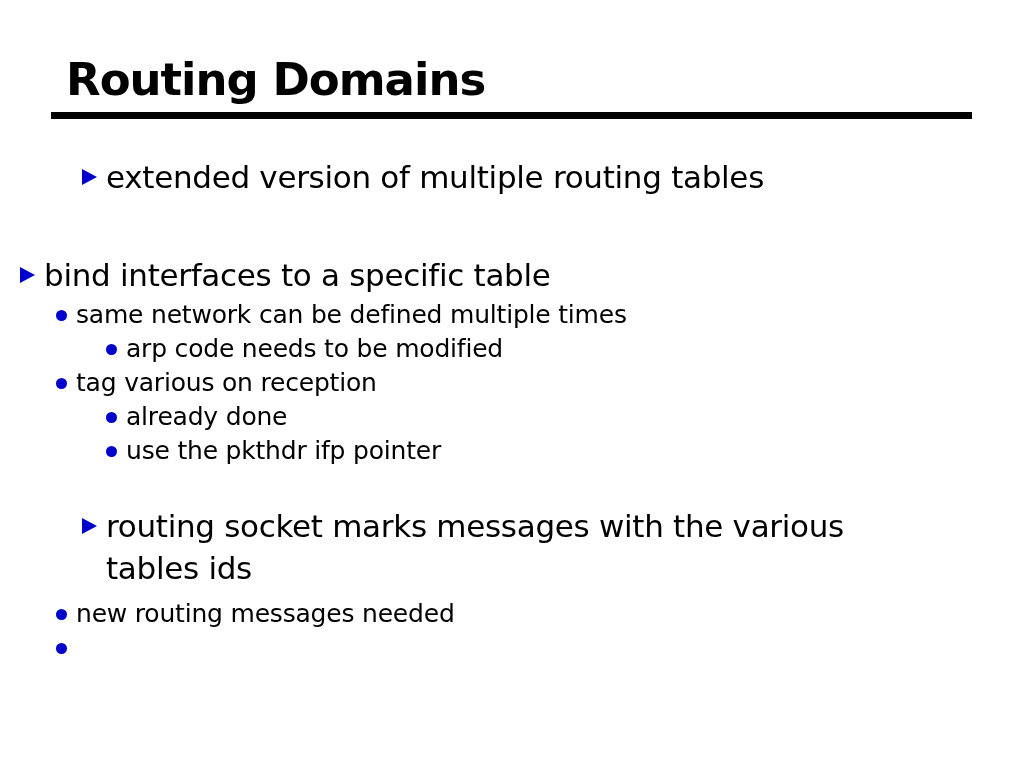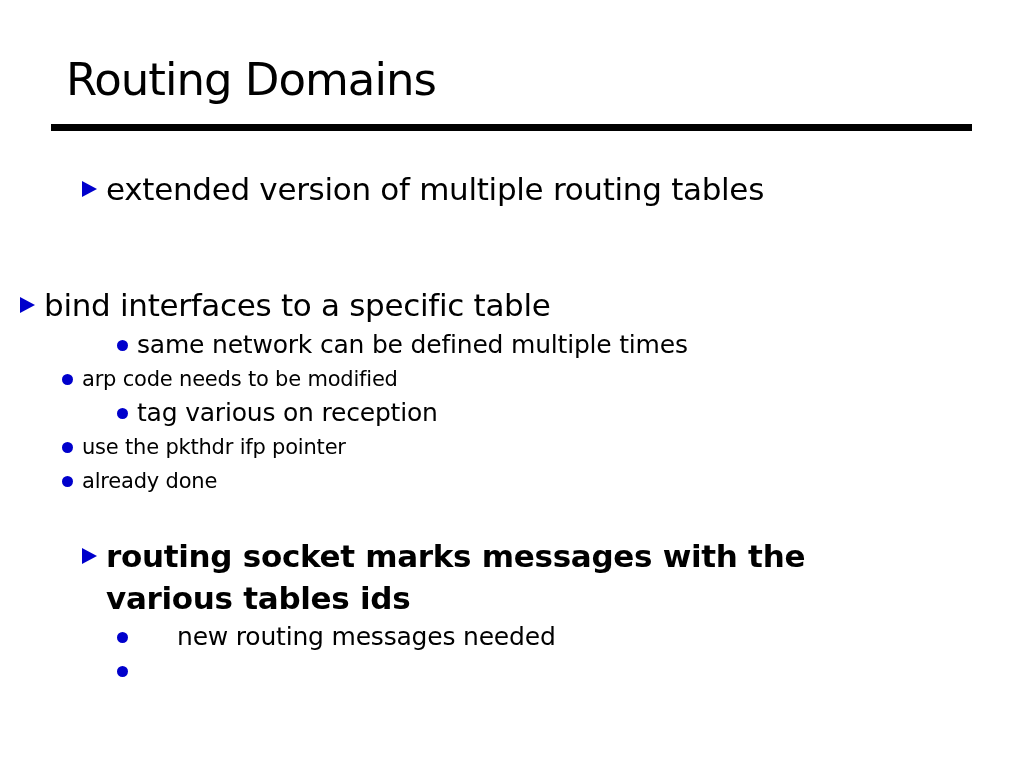--- a/index.html
+++ b/index.html
@@ -10,25 +10,25 @@
     overflow: hidden;
   }
   .slide {
     position: relative;
     width: 1024px;
     height: 768px;
     background: var(--bg, #ffffff);
     color: var(--text, #000000);
   }
   .slide-title {
-    margin: 52px 0 16px 66px;
+    margin: 52px 0 4px 66px;
     font-size: 45px;
     line-height: 56px;
     letter-spacing: -1px;
-    font-weight: normal;
+    font-weight: bold;
     color: var(--text, #000000);
     white-space: nowrap;
   }
   .title-rule {
     margin: 2px 0 0 51px;
     width: 921px;
     height: 7px;
     background: var(--rule, #000000);
   }
   .bullet-list { width: 1024px; }
@@ -36,28 +36,28 @@
     display: flex;
     align-items: flex-start;
   }
   .l1 {
     padding-left: 82px;
     font-size: 31px;
     line-height: 40px;
     letter-spacing: -0.3px;
   }
   .l2 {
-    padding-left: 117px;
+    padding-left: 56px;
     font-size: 25px;
     line-height: 34px;
     letter-spacing: -0.2px;
   }
   .l3 {
-    padding-left: 62px;
-    font-size: 21px;
+    padding-left: 106px;
+    font-size: 25px;
     line-height: 34px;
     letter-spacing: -0.2px;
   }
   .marker { flex: none; }
   .tri {
     width: 0; height: 0;
     border-left: 15px solid var(--blue, #0000cc);
     border-top: 8px solid transparent;
     border-bottom: 8px solid transparent;
     margin-top: 12px;
@@ -66,26 +66,26 @@
   .dot {
     width: 11px; height: 11px;
     border-radius: 50%;
     background: var(--blue, #0000cc);
     margin-top: 12px;
     margin-right: 9px;
   }
   .text { display: block; }
   .wrap { max-width: 790px; }
   #b1 { margin-top: 38px; }
-  #b2 { margin-top: 76px; padding-left: 20px; }
+  #b2 { margin-top: 58px; padding-left: 20px; }
   #s1 { margin-top: 3px; }
   #b3 { margin-top: 37px; }
-  #b3 .text { line-height: 42px; font-weight: bold; }
+  #b3 .text { line-height: 42px; }
   #b3 .tri { margin-top: 13px; }
-  #s4 { margin-top: 1px; gap: 40px; }
+  #s4 { margin-top: 8px; }
 </style>
 </head>
 <body>
 
 <div class="slide">
 
   <h1 class="slide-title">Routing Domains</h1>
 
   <div class="title-rule"></div>
 
@@ -112,26 +112,26 @@
       <span class="text">arp code needs to be modified</span>
     </div>
 
     <div class="item l2">
       <span class="marker dot"></span>
       <span class="text">tag various on reception</span>
     </div>
 
     <div class="item l3">
       <span class="marker dot"></span>
-      <span class="text">use the pkthdr ifp pointer</span>
+      <span class="text">already done</span>
     </div>
 
     <div class="item l3">
       <span class="marker dot"></span>
-      <span class="text">already done</span>
+      <span class="text">use the pkthdr ifp pointer</span>
     </div>
 
     <div id="b3" class="item l1">
       <span class="marker tri"></span>
       <span class="text wrap">routing socket marks messages with the various tables ids</span>
     </div>
 
     <div id="s4" class="item l2">
       <span class="marker dot"></span>
       <span class="text">new routing messages needed</span>

